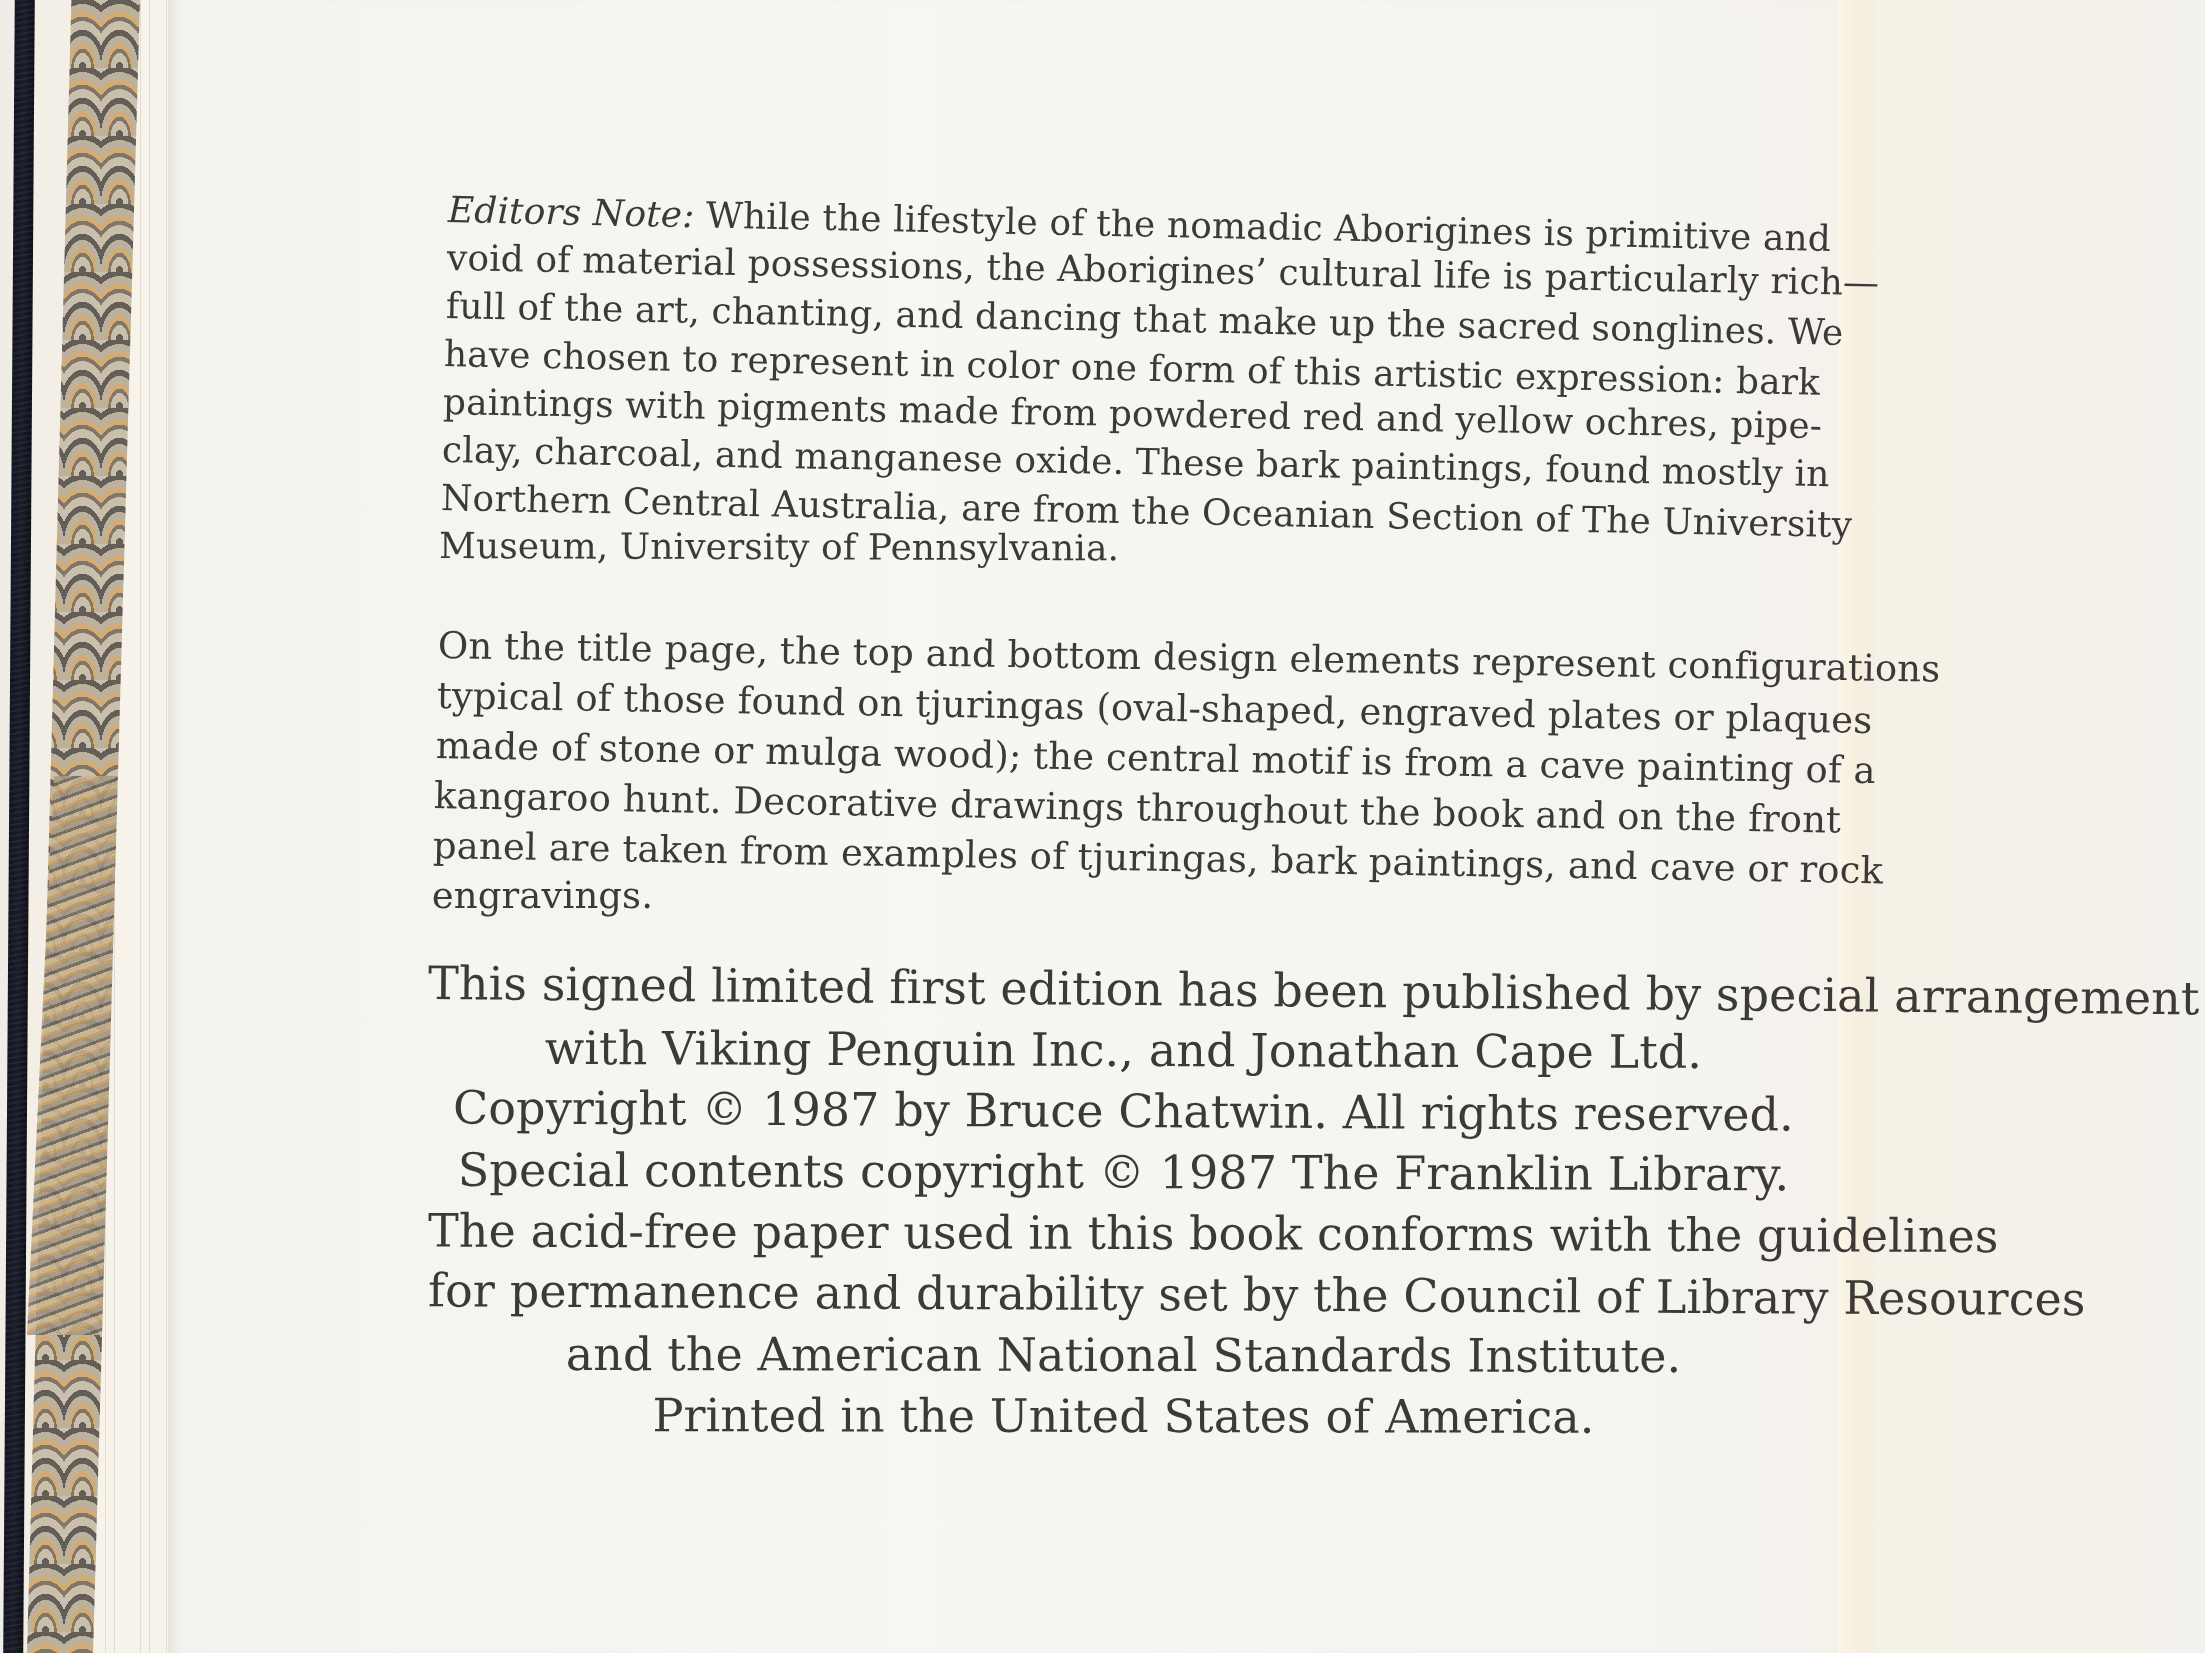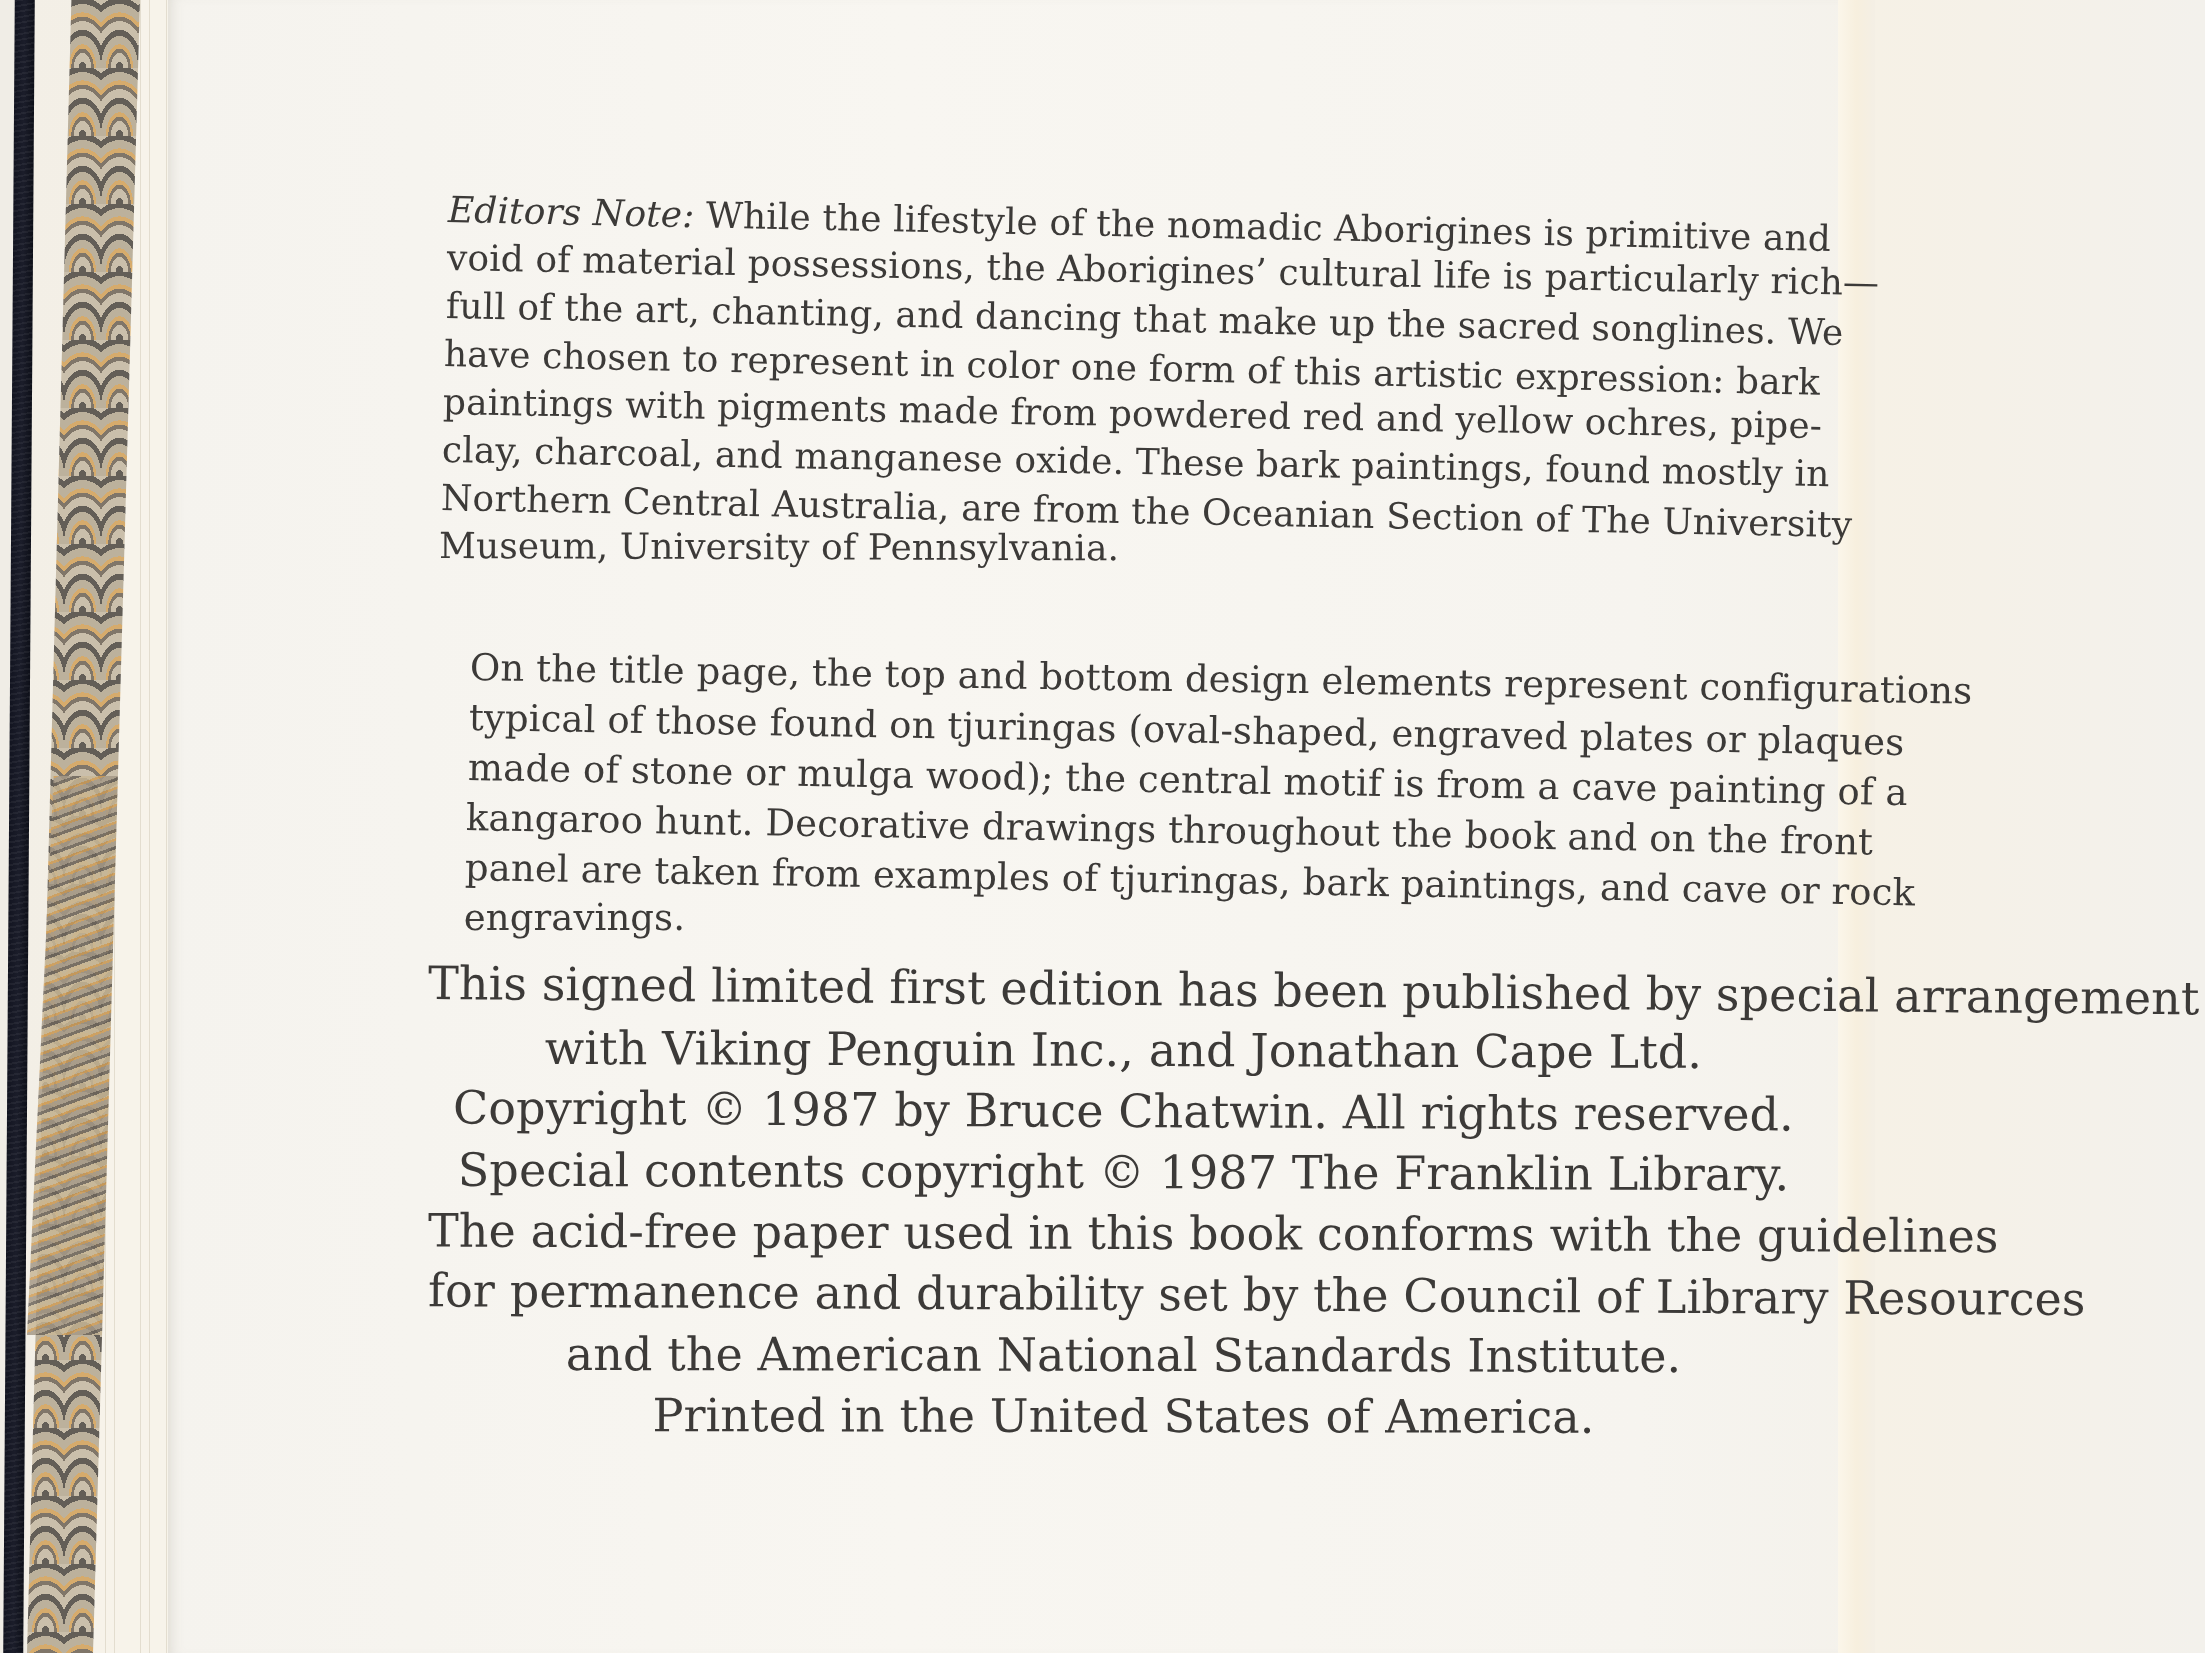--- a/index.html
+++ b/index.html
@@ -127,21 +127,21 @@
     </span>
     <span class="line" style="transform: rotate(1.0deg); margin-left:-1.2px;">void of material possessions, the Aborigines’ cultural life is particularly rich—</span>
     <span class="line" style="transform: rotate(1.1deg); margin-left:-2.5px;">full of the art, chanting, and dancing that make up the sacred songlines. We</span>
     <span class="line" style="transform: rotate(1.2deg); margin-left:-3.7px;">have chosen to represent in color one form of this artistic expression: bark</span>
     <span class="line" style="transform: rotate(1.0deg); margin-left:-5px;">paintings with pigments made from powdered red and yellow ochres, pipe-</span>
     <span class="line" style="transform: rotate(1.0deg); margin-left:-6.2px;">clay, charcoal, and manganese oxide. These bark paintings, found mostly in</span>
     <span class="line" style="transform: rotate(1.1deg); margin-left:-7.5px;">Northern Central Australia, are from the Oceanian Section of The University</span>
     <span class="line" style="transform: rotate(0.2deg); margin-left:-8.7px;">Museum, University of Pennsylvania.</span>
   </div>
 
-  <div class="text-block" style="left:438px; top:643px; width:1366px; font-size:37px; line-height:50px;margin-left:32px;">
+  <div class="text-block" style="left:438px; top:621px; width:1366px; font-size:37px; line-height:50px;">
     <span class="line" style="transform: rotate(0.9deg);">On the title page, the top and bottom design elements represent configurations</span>
     <span class="line" style="transform: rotate(1.0deg); margin-left:-1.2px;">typical of those found on tjuringas (oval-shaped, engraved plates or plaques</span>
     <span class="line" style="transform: rotate(1.0deg); margin-left:-2.5px;">made of stone or mulga wood); the central motif is from a cave painting of a</span>
     <span class="line" style="transform: rotate(1.0deg); margin-left:-3.7px;">kangaroo hunt. Decorative drawings throughout the book and on the front</span>
     <span class="line" style="transform: rotate(1.0deg); margin-left:-5px;">panel are taken from examples of tjuringas, bark paintings, and cave or rock</span>
     <span class="line" style="transform: rotate(0deg); margin-left:-6.2px;">engravings.</span>
   </div>
 
   <div class="text-block centered" style="left:428px; top:959px; width:1391px; font-size:46px; line-height:61px;">
     <span class="line" style="transform: rotate(0.5deg);">This signed limited first edition has been published by special arrangement</span>

